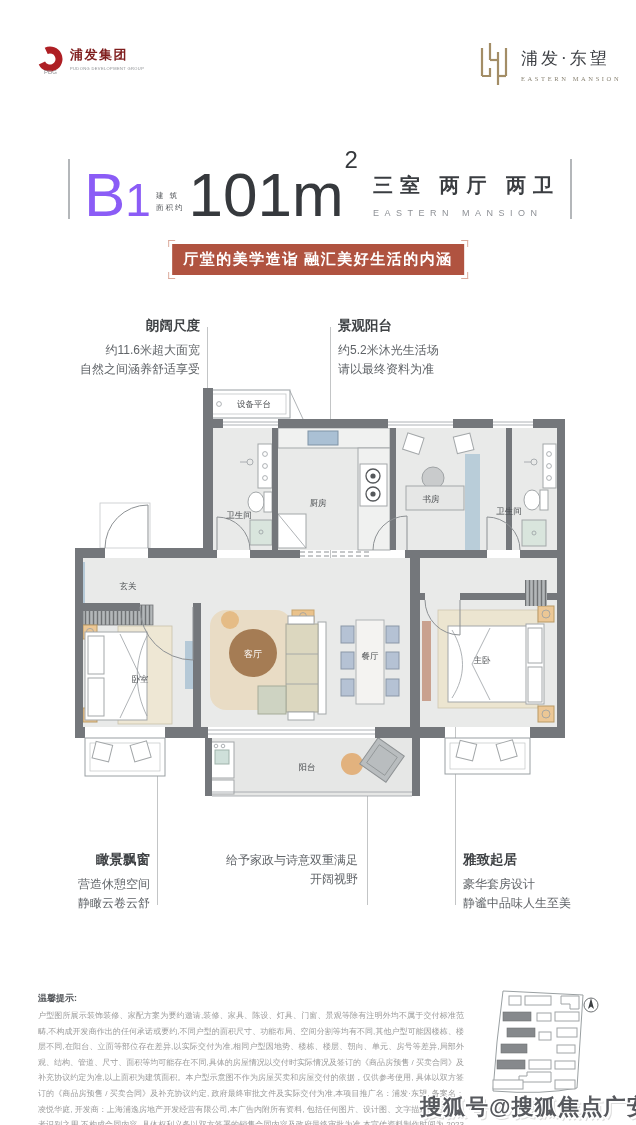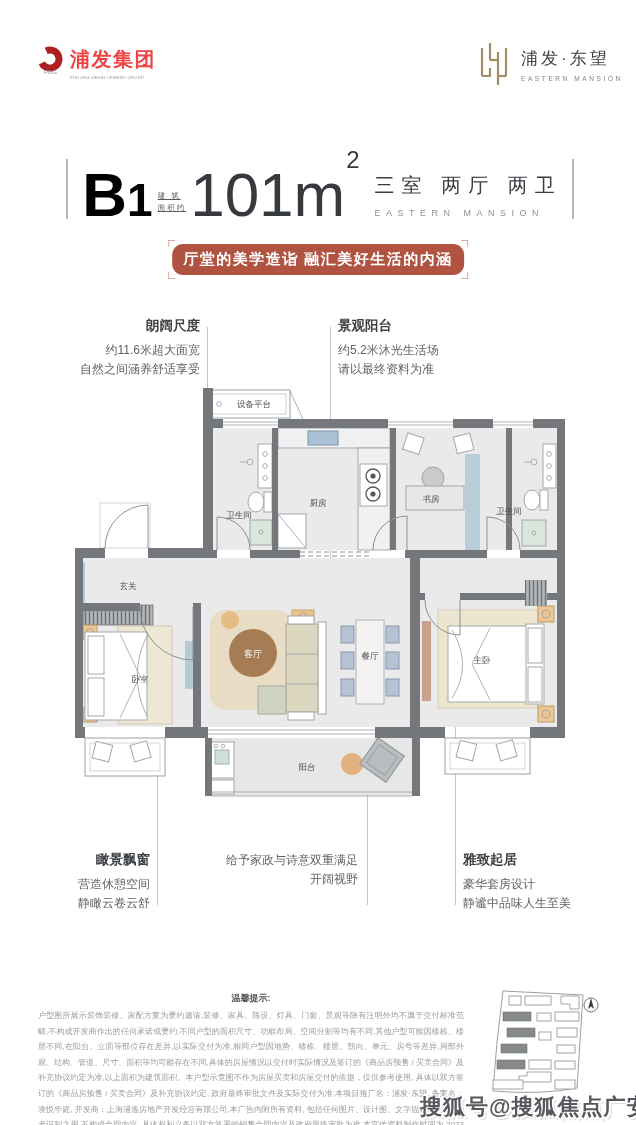--- a/index.html
+++ b/index.html
@@ -8,43 +8,43 @@
     --text-gray:#606468;
     --wall:#74777b;
   }
   *{margin:0;padding:0;box-sizing:border-box;}
   html,body{width:636px;height:1125px;background:#fff;overflow:hidden;}
   body{font-family:"Liberation Sans","DejaVu Sans",sans-serif;position:relative;}
   .abs{position:absolute;}
 
   
   .logo-left{left:35px;top:46px;display:flex;align-items:flex-start;gap:5px;}
-  .logo-left .txt .cn{font-size:20px;font-weight:700;color:#ef4444;letter-spacing:1.5px;font-family:Liberation Serif, serif;}
+  .logo-left .txt .cn{font-size:13px;font-weight:700;color:#7f1d1d;letter-spacing:1.5px;font-family:Liberation Serif, serif;}
   .logo-left .txt .en{font-size:4px;color:#8b8e91;letter-spacing:.4px;margin-top:2px;}
-  .logo-right{left:477px;top:40px;display:flex;align-items:center;gap:10px;}
+  .logo-right{left:477px;top:40px;display:flex;align-items:center;gap:10px;font-family:Liberation Serif, serif;}
   .logo-right .txt .cn{font-size:17px;color:#3a3d42;letter-spacing:3px;font-weight:500;}
   .logo-right .txt .en{font-size:6.5px;color:#8a8474;letter-spacing:2.6px;margin-top:5px;}
 
   
   .title-row{left:74px;top:157px;width:492px;height:64px;display:flex;align-items:flex-end;justify-content:center;}
   .bracket{width:9px;height:60px;align-self:center;}
   .bracket.l{border-left:2px solid #b4b7ba;border-top:2px solid #b4b7ba;border-bottom:2px solid #b4b7ba;}
   .bracket.r{border-right:2px solid #b4b7ba;border-top:2px solid #b4b7ba;border-bottom:2px solid #b4b7ba;}
-  .big-unit{font-size:62px;line-height:.86;color:#000000;font-weight:700;margin-left:14px;}
+  .big-unit{font-size:62px;line-height:.86;color:#8b5cf6;font-weight:400;margin-left:14px;}
   .big-unit .one{font-size:46px;}
-  .area-note{font-size:7.5px;color:#55585c;line-height:1.6;letter-spacing:2px;margin:0 4px 7px 5px;white-space:nowrap;text-decoration:underline;}
+  .area-note{font-size:7.5px;color:#55585c;line-height:1.6;letter-spacing:2px;margin:0 4px 7px 5px;white-space:nowrap;}
   .big-area{font-size:62px;line-height:.86;color:#36393d;font-weight:500;white-space:nowrap;text-align:right;}
   .big-area sup{font-size:24px;position:relative;top:-26px;left:1px;font-weight:500;}
   .rooms-blk{margin:0 10px 3px 16px;flex:0 0 auto;}
-  .rooms-blk .cn{font-size:20px;color:#3a3d41;font-weight:400;letter-spacing:7px;white-space:nowrap;}
+  .rooms-blk .cn{font-size:20px;color:#3a3d41;font-weight:700;letter-spacing:7px;white-space:nowrap;}
   .rooms-blk .en{font-size:9px;color:#8e9196;letter-spacing:5.5px;margin-top:9px;white-space:nowrap;}
 
   
   .banner{left:50%;transform:translateX(-50%);top:244px;background:var(--accent-red);color:#fff;
-    font-size:15px;font-weight:700;letter-spacing:1.5px;padding:6px 11px;white-space:nowrap;border-radius:11px;}
+    font-size:15px;font-weight:700;letter-spacing:1.5px;padding:6px 11px;white-space:nowrap;}
   .banner .corner{position:absolute;width:7px;height:7px;}
   .banner .c-tl{left:-4px;top:-4px;border-left:1px solid #dcab9d;border-top:1px solid #dcab9d;}
   .banner .c-tr{right:-4px;top:-4px;border-right:1px solid #dcab9d;border-top:1px solid #dcab9d;}
   .banner .c-bl{left:-4px;bottom:-4px;border-left:1px solid #dcab9d;border-bottom:1px solid #dcab9d;}
   .banner .c-br{right:-4px;bottom:-4px;border-right:1px solid #dcab9d;border-bottom:1px solid #dcab9d;}
 
   
   .callout{width:230px;}
   .callout .t{font-size:13.5px;font-weight:700;color:#3f4245;margin-bottom:6px;}
   .callout .ln{font-size:12px;color:var(--text-gray);line-height:1.55;}
@@ -57,21 +57,21 @@
   .plan .wall{fill:var(--wall);}
   .plan .floor{fill:#e9eae9;}
   .plan .furn{fill:#fff;stroke:#a3a7a9;stroke-width:1;}
   .plan .thin{stroke:#9aa0a3;stroke-width:.8;fill:none;}
   .plan .door{stroke:#8d9194;stroke-width:1;fill:none;}
   .plan text.rlabel{font-family:"Liberation Sans",sans-serif;font-size:8.5px;fill:#4b4e51;text-anchor:middle;}
   .plan text.rlabel.w{fill:#fff;font-size:9px;}
 
   
   .disclaimer{left:38px;top:992px;width:426px;}
-  .disclaimer .lab{font-size:9px;font-weight:700;color:#55585c;margin-bottom:3px;text-align:center;}
+  .disclaimer .lab{font-size:9px;font-weight:700;color:#55585c;margin-bottom:3px;}
   .disclaimer .body{font-size:8px;color:#9b9b9b;line-height:1.95;text-align:justify;}
 
   
   .sitemap{left:483px;top:988px;}
   .sitemap .bld{fill:#fff;stroke:#a0a4a6;stroke-width:1;}
   .sitemap .bld-d{fill:#86898c;stroke:#6f7274;stroke-width:.6;}
 
   
   .watermark{left:420px;top:1092px;font-size:22px;font-weight:800;color:#56585d;letter-spacing:1px;white-space:nowrap;
     text-shadow:-1px -1px 0 #fff,1px -1px 0 #fff,-1px 1px 0 #fff,2px 2px 0 #fff,3px 3px 0 #dcdcdc;}

